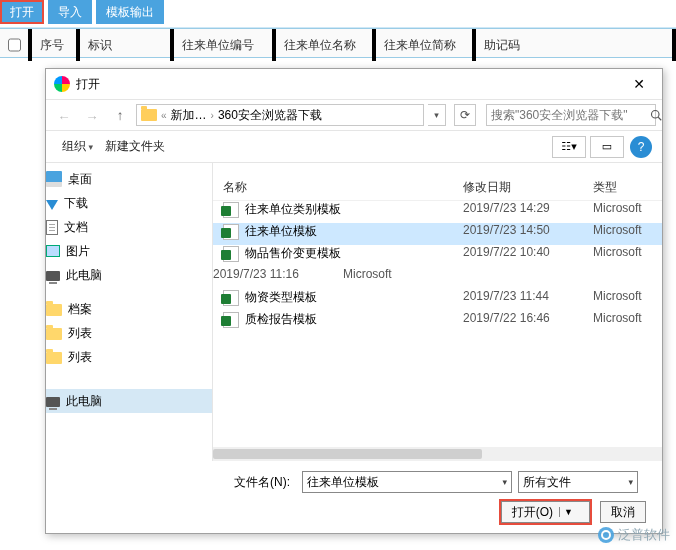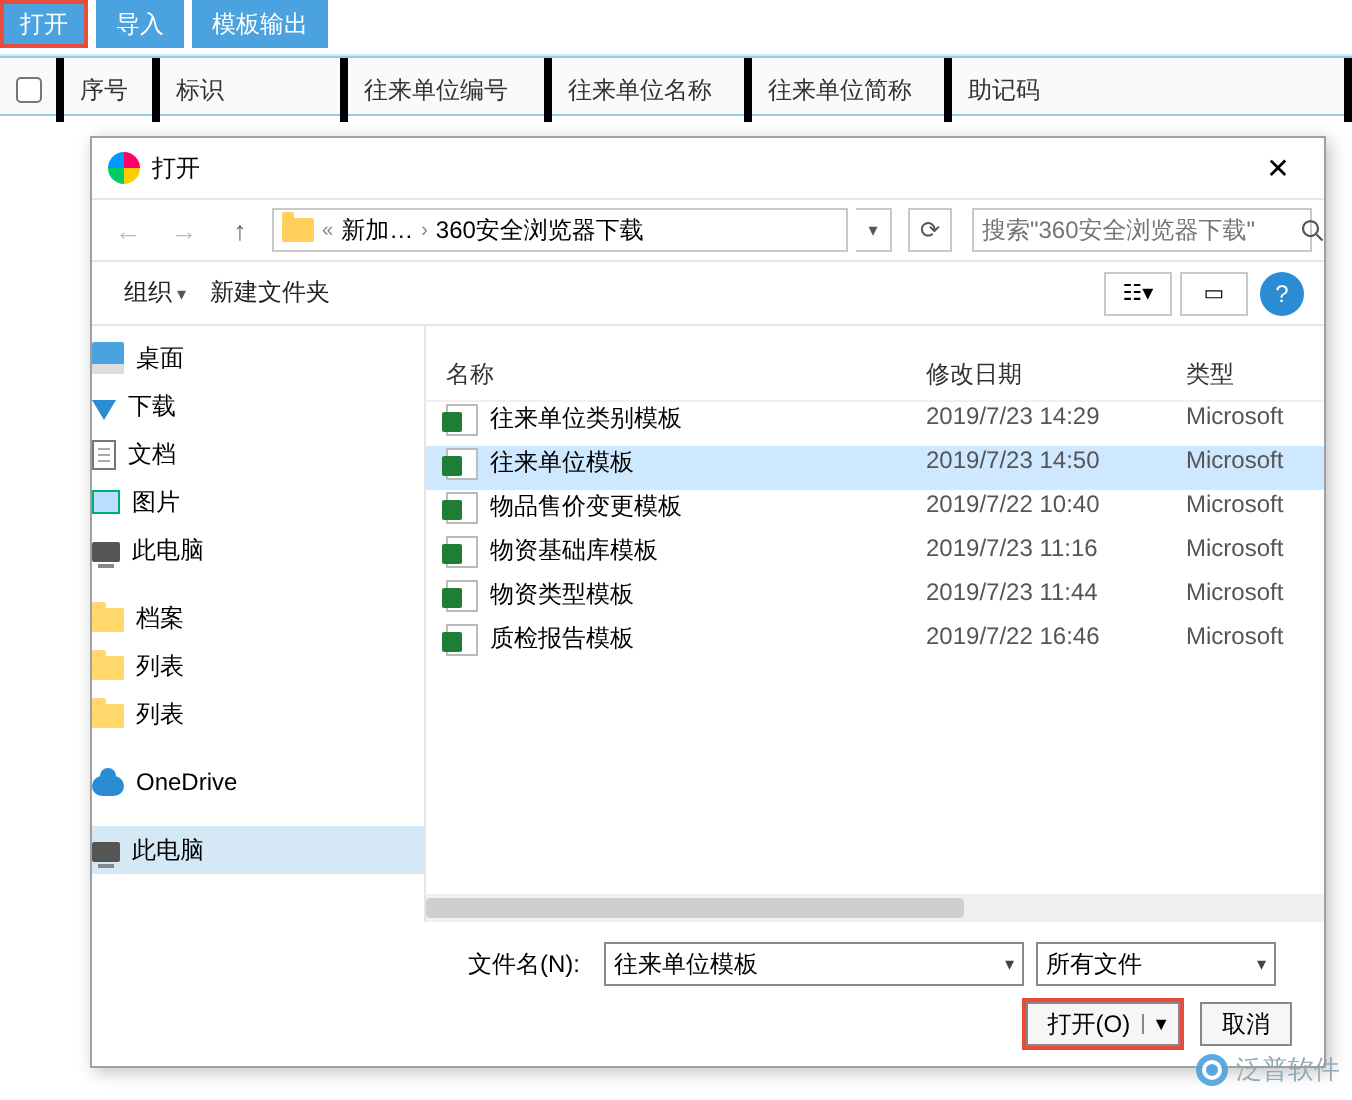--- a/index.html
+++ b/index.html
@@ -79,21 +79,21 @@
   .bottom { padding: 10px 12px 10px 0; font-size: 12px; }
   .bottom-row { display: flex; align-items: center; gap: 6px; margin-bottom: 8px; }
   .bottom-row .lbl { width: 250px; text-align: right; padding-right: 6px; }
   .combo { height: 22px; border: 1px solid #888; display: flex; align-items: center; padding: 0 4px; background: #fff; cursor: pointer; }
   .combo.fn { width: 210px; }
   .combo.ft { width: 120px; }
   .combo input { border: none; outline: none; flex: 1; font-size: 12px; }
   .combo .dd { font-size: 9px; color: #444; }
   .btn-row { display: flex; justify-content: flex-end; gap: 10px; padding-right: 4px; }
   .dlg-btn { height: 22px; border: 1px solid #888; background: #f6f6f6; padding: 0 10px; font-size: 12px; cursor: pointer; display: flex; align-items: center; }
-  .dlg-btn.split { padding-right: 4px; }
+  .dlg-btn.split { padding-right: 16px; }
   .dlg-btn.split .dd { margin-left: 6px; border-left: 1px solid #888; padding-left: 4px; font-size: 9px; }
   .dlg-btn.outlined { outline: 2px solid #e74c3c; outline-offset: 0; }
 
   .watermark { position: absolute; right: 6px; bottom: 6px; font-size: 13px; color: #8aa3b0; display: flex; align-items: center; gap: 4px; opacity: 0.9; pointer-events: none; }
   .watermark .logo { width: 16px; height: 16px; border-radius: 50%; background: #4aa3df; position: relative; }
   .watermark .logo::after { content: ""; position: absolute; inset: 3px; border: 2px solid #fff; border-radius: 50%; }
 </style>
 </head>
 <body>
 
@@ -185,24 +185,20 @@
         </div>
         <div class="sb-item">
           <span class="sb-ico ico-folder"></span>
           <span>列表</span>
         </div>
         <div class="sb-item">
           <span class="sb-ico ico-folder"></span>
           <span>列表</span>
         </div>
         <div style="height: 10px;"></div>
-        <div class="sb-item">
-          <span class="sb-ico ico-cloud"></span>
-          <span>OneDrive</span>
-        </div>
         <div style="height: 10px;"></div>
         <div class="sb-item sel">
           <span class="sb-ico ico-pc"></span>
           <span>此电脑</span>
         </div>
       </div>
     <div class="file-area">
       <div class="fl-header">
         <div class="c1">名称</div>
         <div class="c2">修改日期</div>
@@ -227,24 +223,20 @@
           </div>
           <div class="fl-row">
             <div class="c1">
               <span class="xls-ico"></span>
               <span>物品售价变更模板</span>
             </div>
             <div class="c2">2019/7/22 10:40</div>
             <div class="c3">Microsoft</div>
           </div>
           <div class="fl-row">
-            <div class="c1">
-              <span class="xls-ico"></span>
-              <span>物资基础库模板</span>
-            </div>
             <div class="c2">2019/7/23 11:16</div>
             <div class="c3">Microsoft</div>
           </div>
           <div class="fl-row">
             <div class="c1">
               <span class="xls-ico"></span>
               <span>物资类型模板</span>
             </div>
             <div class="c2">2019/7/23 11:44</div>
             <div class="c3">Microsoft</div>

